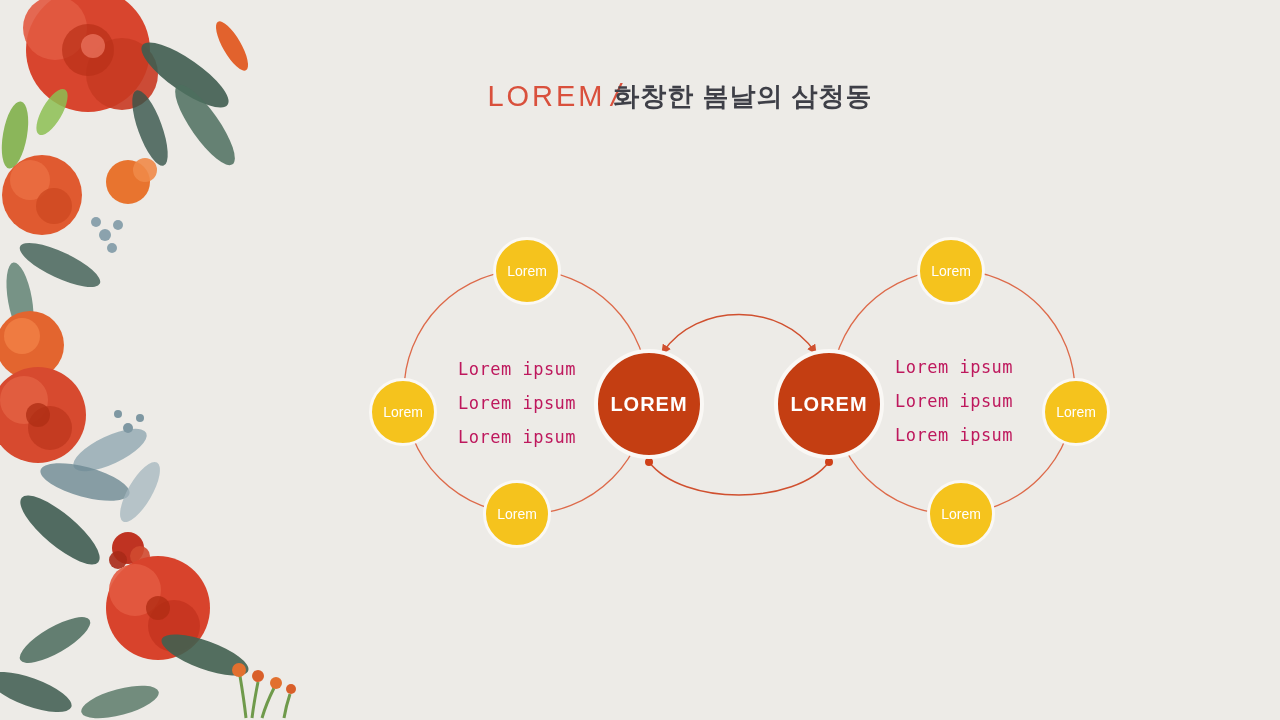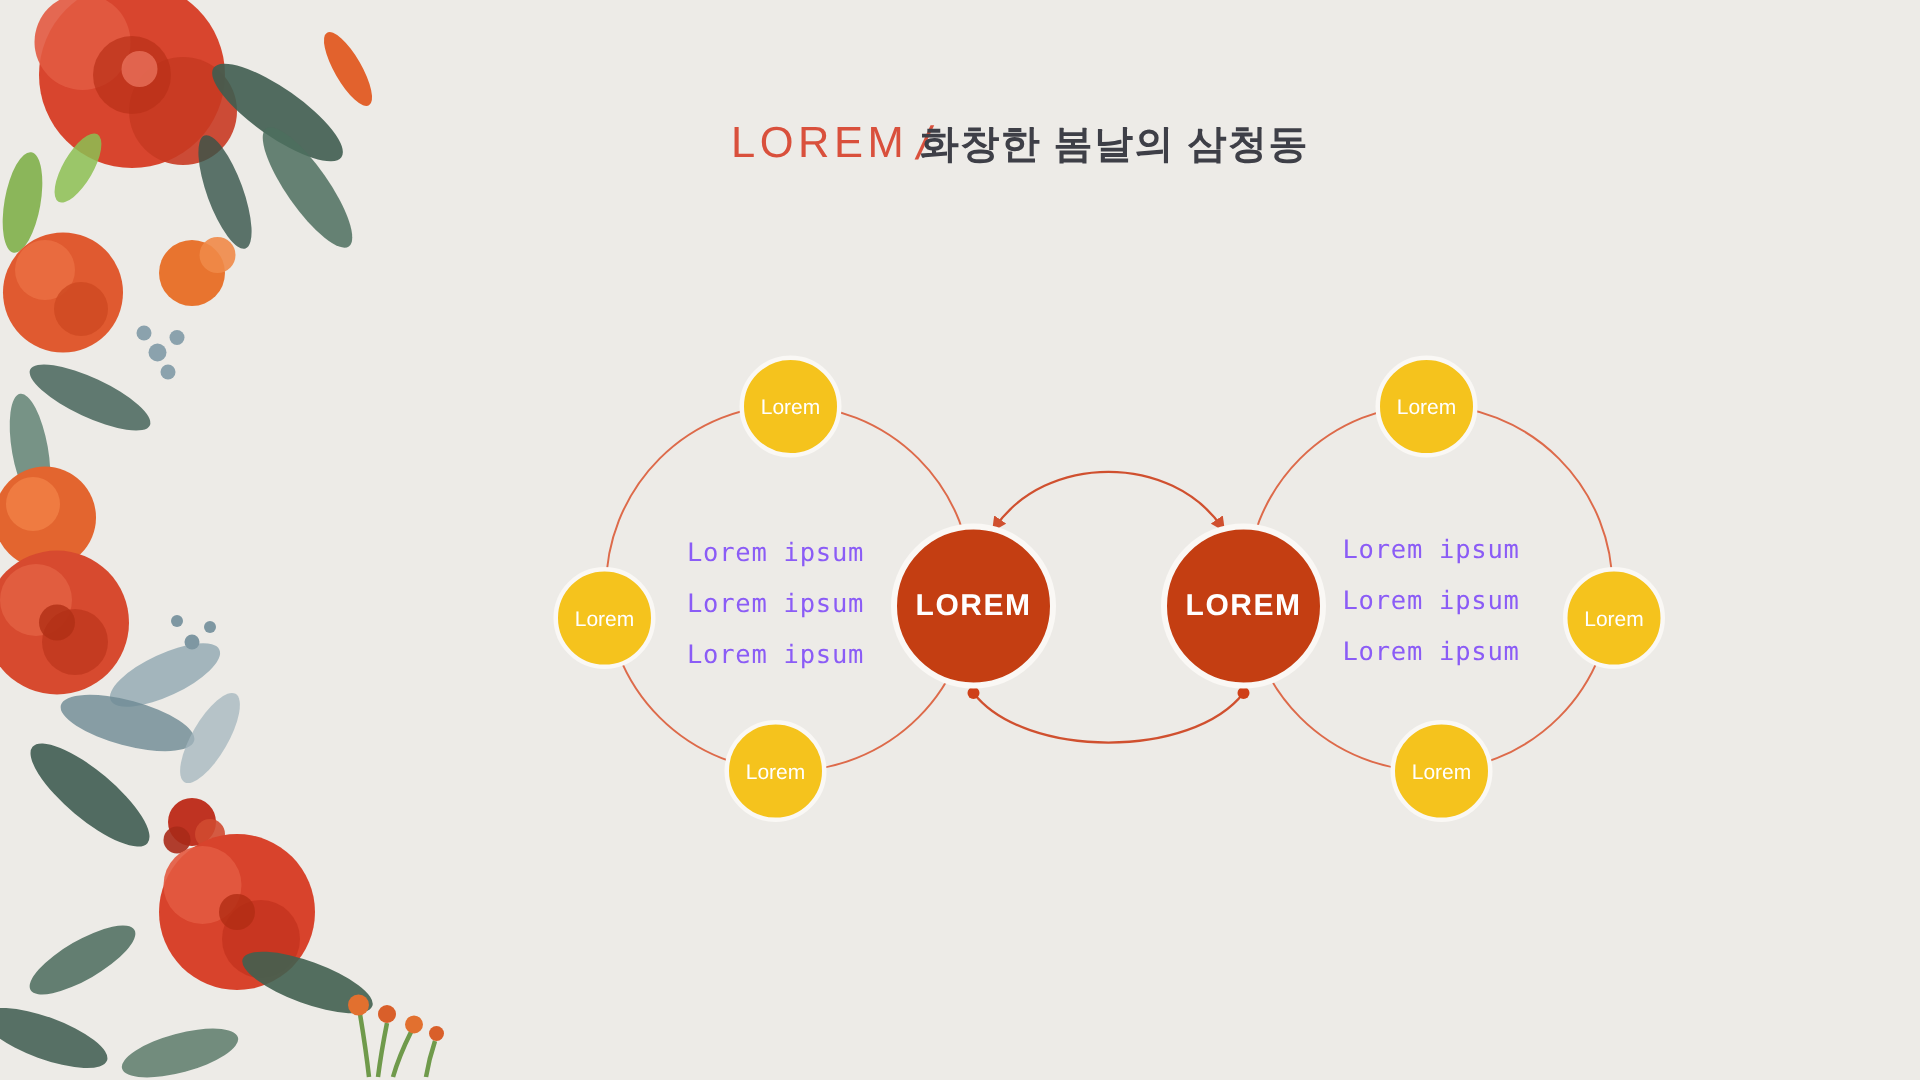--- a/index.html
+++ b/index.html
@@ -22,21 +22,21 @@
     display:flex;align-items:center;justify-content:center;
   }
   .hub span{color:#ffffff;font-weight:bold;font-size:20px;letter-spacing:1px;}
   .sat{
     position:absolute;width:68px;height:68px;border-radius:50%;
     background:#f5c31d;border:3px solid #faf8f5;box-sizing:border-box;
     display:flex;align-items:center;justify-content:center;
   }
   .sat span{color:#ffffff;font-size:14px;}
   .ipsum{
-    position:absolute;color:#8b5cf6;font-size:17px;line-height:34px;
+    position:absolute;color:#be185d;font-size:17px;line-height:34px;
     font-family:"DejaVu Sans Mono",monospace;letter-spacing:0.5px;
   }
 </style>
 </head>
 <body>
 
 <div class="slide">
 
   <svg class="flowers" viewBox="0 0 300 720" aria-hidden="true">
     <g>

